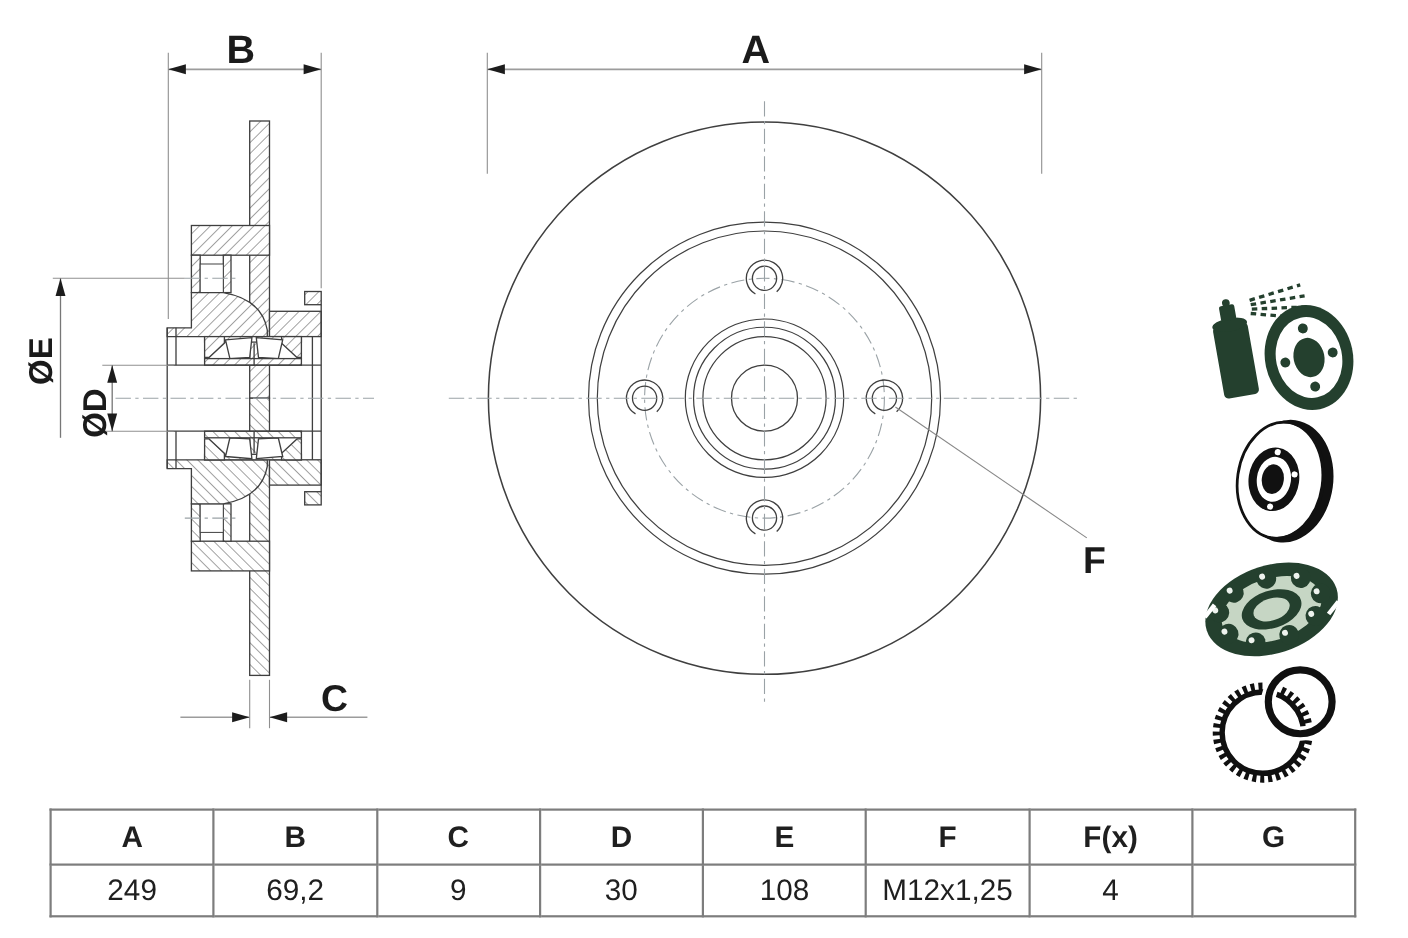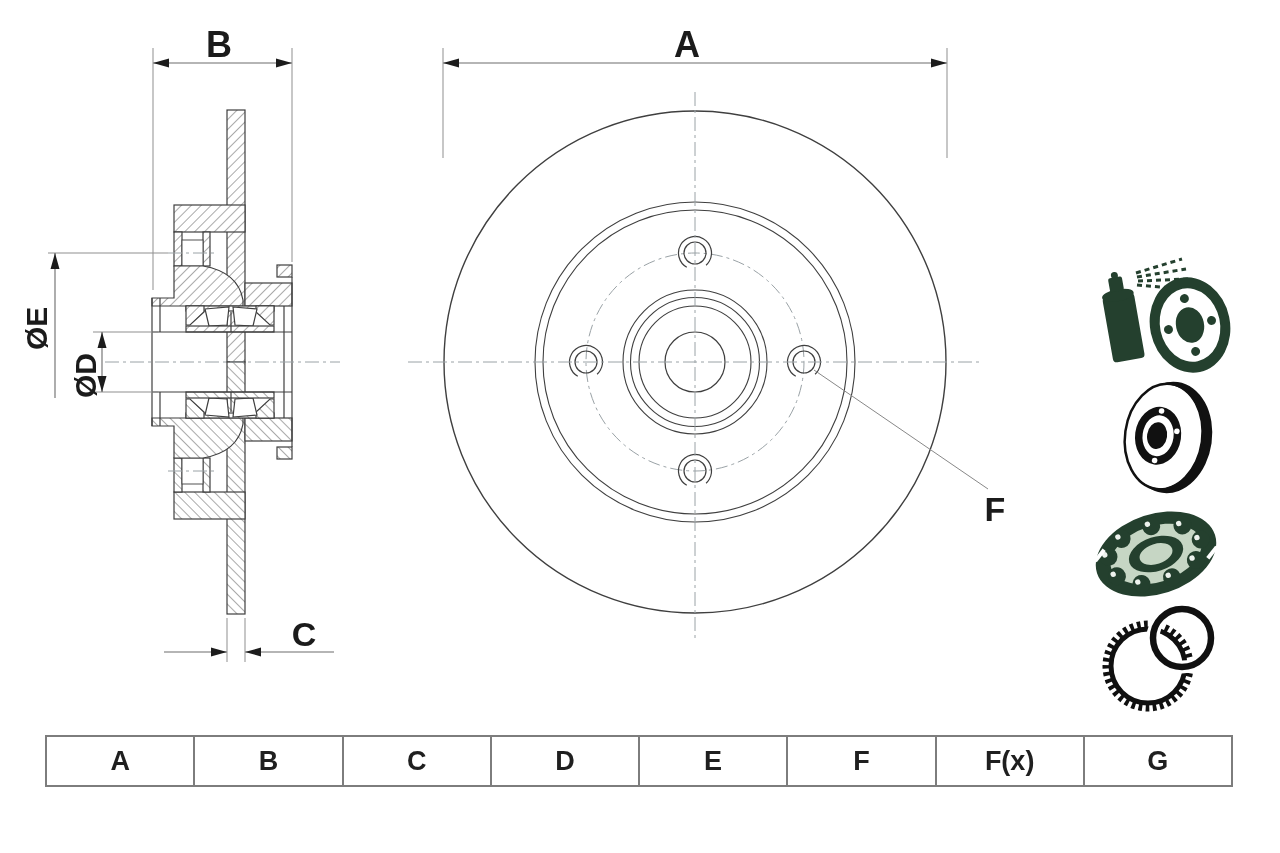--- a/index.html
+++ b/index.html
@@ -251,16 +251,26 @@
     <tr class="hdr">
       <td>A</td>
       <td>B</td>
       <td>C</td>
       <td>D</td>
       <td>E</td>
       <td>F</td>
       <td>F(x)</td>
       <td>G</td>
     </tr>
+    <tr class="val">
+      <td>249</td>
+      <td>69,2</td>
+      <td>9</td>
+      <td>30</td>
+      <td>108</td>
+      <td>M12x1,25</td>
+      <td>4</td>
+      <td></td>
+    </tr>
   </tbody>
 </table>
 
 </div>
 
 </body></html>

